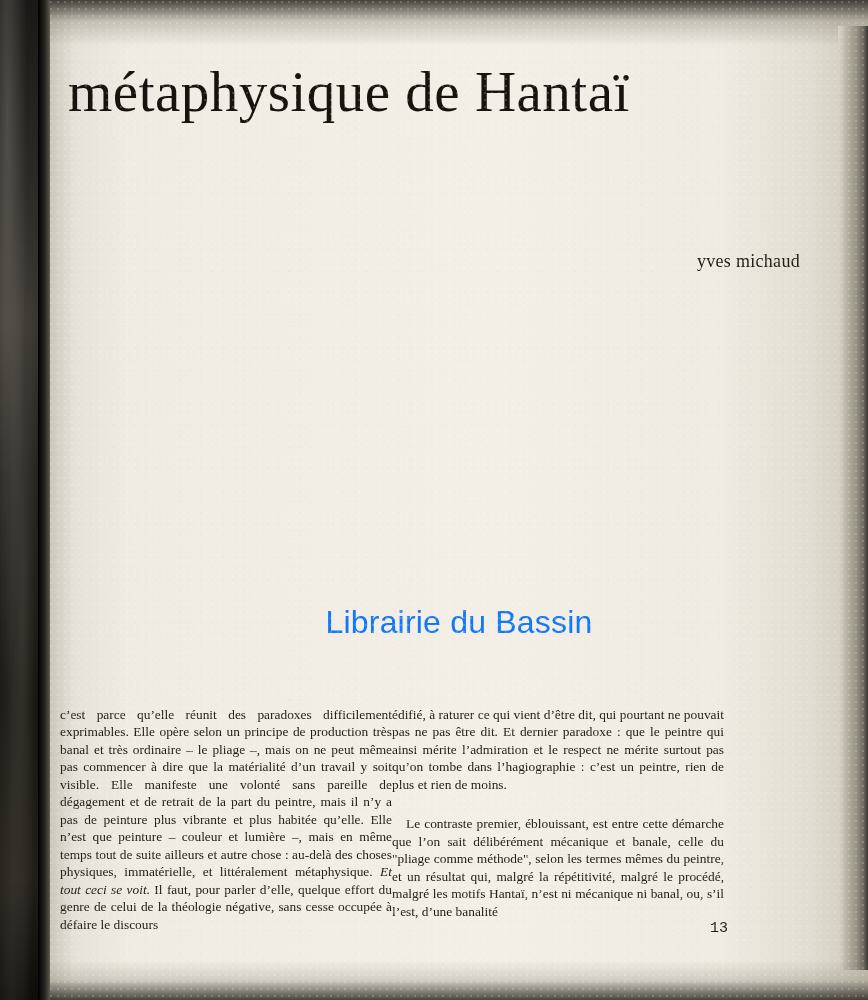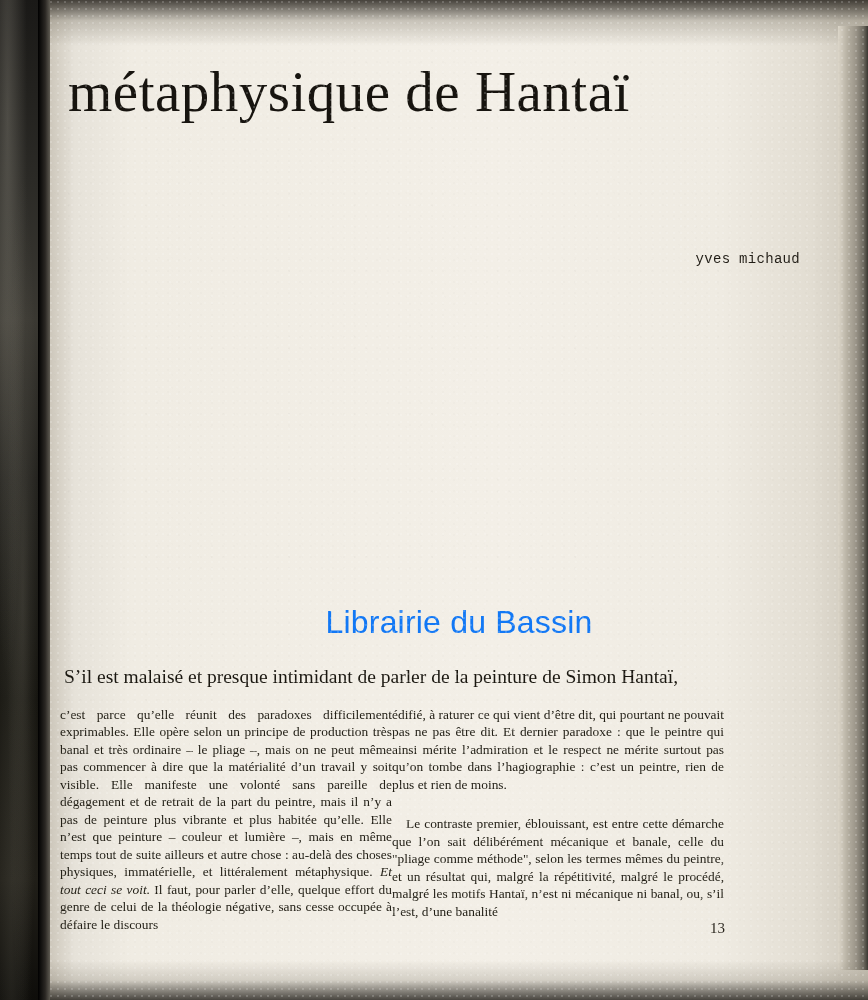--- a/index.html
+++ b/index.html
@@ -103,22 +103,22 @@
     line-height: 1.06;
     color: #17140f;
     letter-spacing: 0.5px;
     white-space: nowrap;
   }
 
   .byline {
     position: absolute;
     right: 68px;
     top: 251px;
-    font-family: Liberation Mono, monospace;
-    font-size: 14px;
+    font-family: Liberation Serif, serif;
+    font-size: 18px;
     color: #211d16;
     letter-spacing: 0.3px;
     text-align: center;
   }
 
   .watermark {
     position: absolute;
     left: 0;
     right: 0;
     top: 604px;
@@ -163,21 +163,21 @@
     margin-top: 22px;
   }
   .col em {
     font-style: italic;
   }
 
   .folio {
     position: absolute;
     left: 660px;
     top: 920px;
-    font-family: Liberation Serif, serif;
+    font-family: Liberation Mono, monospace;
     font-size: 15px;
     color: #241f17;
   }
 
   
   .grain {
     position: absolute;
     left: 50px; top: 0;
     width: 818px; height: 1000px;
     pointer-events: none;
@@ -201,21 +201,20 @@
     <div class="page-edge"></div>
 
     <div class="content">
 
       <div class="title">métaphysique de Hantaï</div>
 
       <div class="byline">yves michaud</div>
 
       <div class="watermark">Librairie du Bassin</div>
 
-      <div class="lede">S’il est malaisé et presque intimidant de parler de la peinture de Simon Hantaï,</div>
 
       <div class="columns">
         <div class="col">
           <p>c’est parce qu’elle réunit des paradoxes difficilement exprimables. Elle opère selon un principe de production très banal et très ordinaire – le pliage –, mais on ne peut même pas commencer à dire que la matérialité d’un travail y soit visible. Elle manifeste une volonté sans pareille de dégagement et de retrait de la part du peintre, mais il n’y a pas de peinture plus vibrante et plus habitée qu’elle. Elle n’est que peinture – couleur et lumière –, mais en même temps tout de suite ailleurs et autre chose : au-delà des choses physiques, immatérielle, et littéralement métaphysique. <em>Et tout ceci se voit.</em> Il faut, pour parler d’elle, quelque effort du genre de celui de la théologie négative, sans cesse occupée à défaire le discours</p>
         </div>
         <div class="col">
           <p>édifié, à raturer ce qui vient d’être dit, qui pourtant ne pouvait pas ne pas être dit. Et dernier paradoxe : que le peintre qui ainsi mérite l’admiration et le respect ne mérite surtout pas qu’on tombe dans l’hagiographie : c’est un peintre, rien de plus et rien de moins.</p>
           <p class="indent">Le contraste premier, éblouissant, est entre cette démarche que l’on sait délibérément mécanique et banale, celle du "pliage comme méthode", selon les termes mêmes du peintre, et un résultat qui, malgré la répétitivité, malgré le procédé, malgré les motifs Hantaï, n’est ni mécanique ni banal, ou, s’il l’est, d’une banalité</p>
         </div>
       </div>

